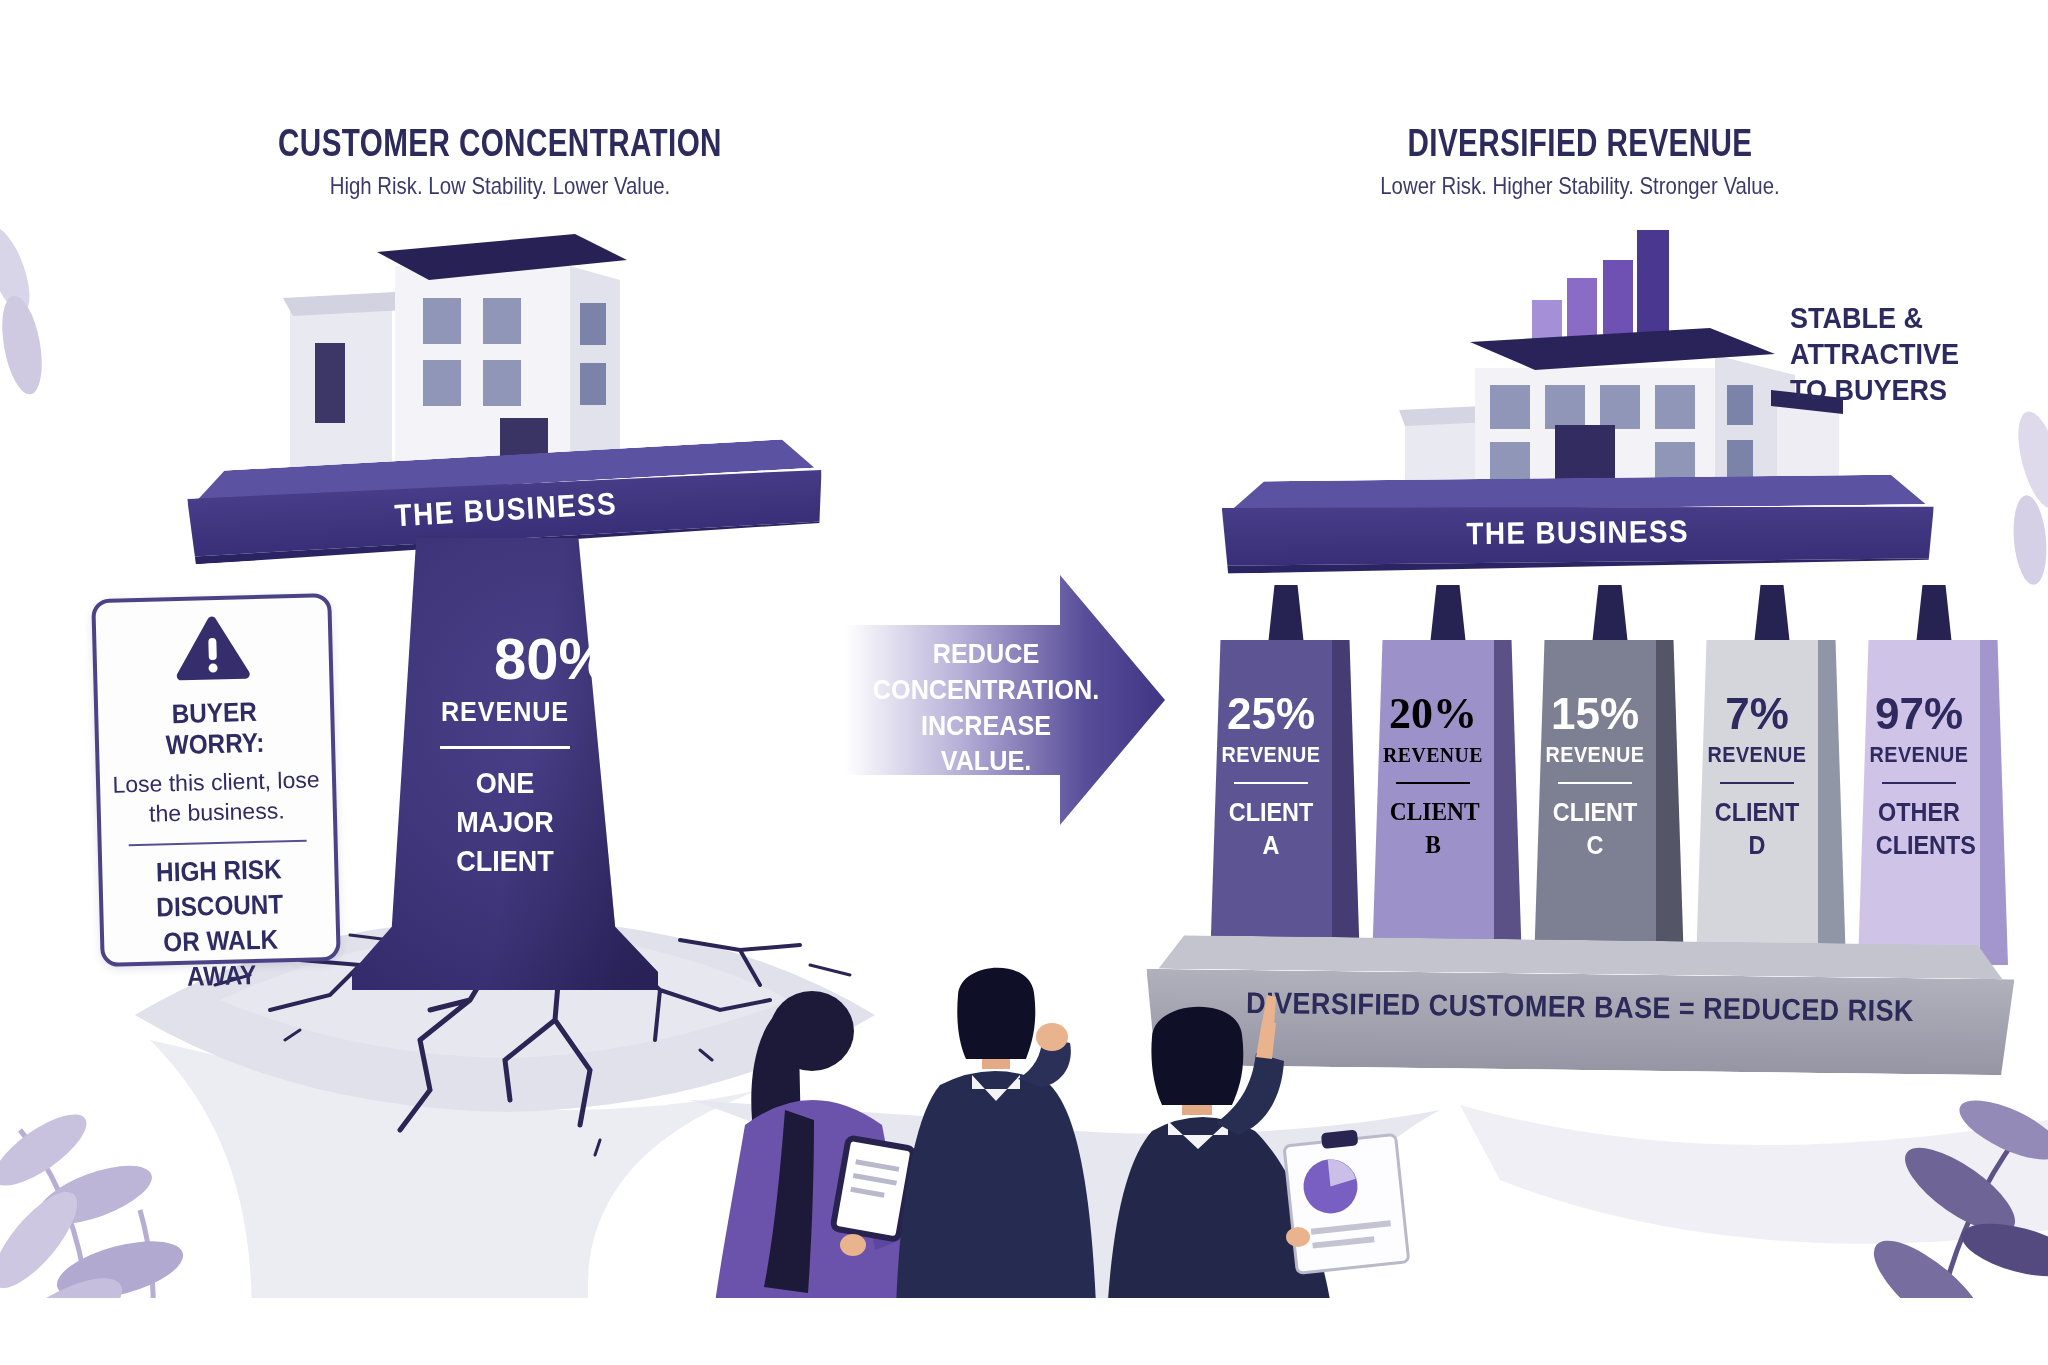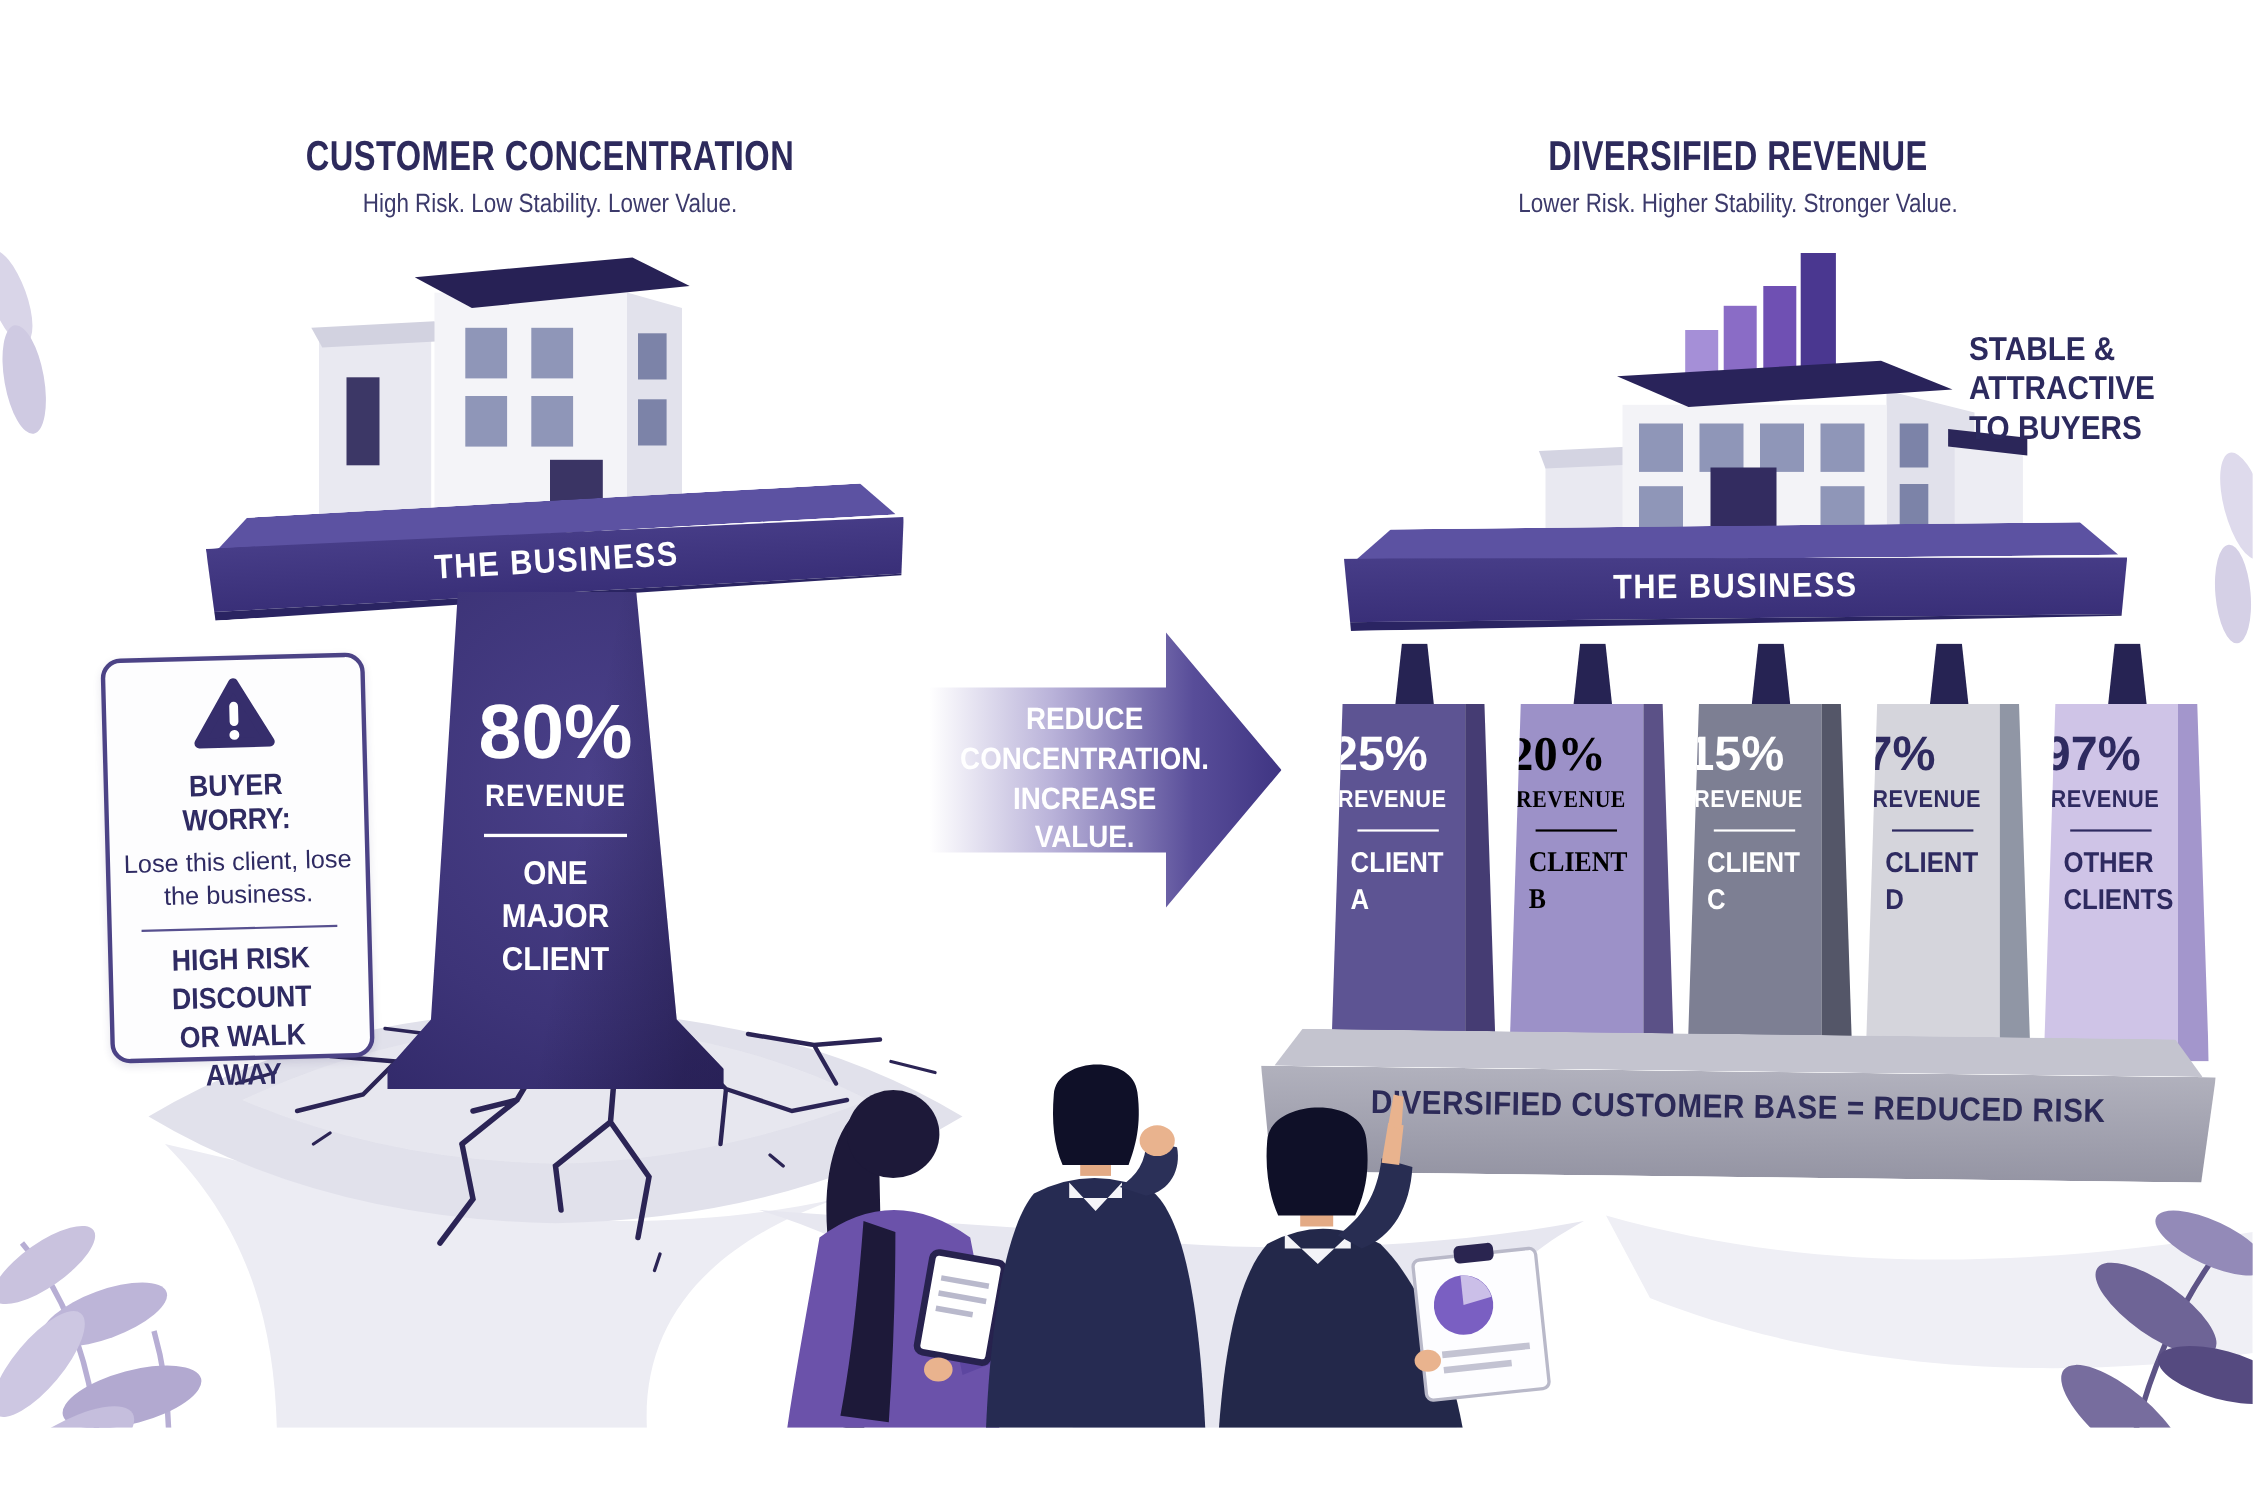--- a/index.html
+++ b/index.html
@@ -30,21 +30,21 @@
                border-bottom:8px solid #2a2462; box-sizing:border-box; }
   .plt-label { color:#fff; font-weight:bold; font-size:31px; letter-spacing:1.5px; white-space:nowrap; }
 
   
   .lpillar { left:352px; top:538px; width:306px; height:452px;
     clip-path:polygon(21% 0, 74% 0, 86% 86%, 100% 96%, 100% 100%, 0 100%, 0 96%, 13% 86%);
     background:
       linear-gradient(100deg, rgba(0,0,0,0) 55%, rgba(18,12,48,.38) 90%),
       radial-gradient(120% 90% at 62% 38%, #4a4089 0%, #3d3478 55%, #2e2665 100%); }
   .lpillar-text { left:400px; top:630px; width:210px; text-align:center; color:#ffffff; }
-  .lp-pct { font-size:70px; font-weight:bold; line-height:1; }
+  .lp-pct { font-size:58px; font-weight:bold; line-height:1;text-align:right; }
   .lp-rev { font-size:28px; font-weight:bold; letter-spacing:1px; margin-top:8px; }
   .lp-div { width:130px; border-top:3px solid #ffffff; margin:18px auto 14px auto; }
   .lp-cli { font-size:30px; font-weight:bold; line-height:1.3; max-width:118px; margin:0 auto; }
 
   
   .warning { left:96px; top:596px; width:240px; height:368px; box-sizing:border-box;
     background:#fdfdfe; border:4px solid #4c4386; border-radius:18px;
     transform:rotate(-1.5deg); padding:16px 12px; text-align:center; color:#2f2b63;
     box-shadow:0 3px 8px rgba(40,35,90,.12); }
   .w-head { font-size:27px; font-weight:bold; margin-top:12px; }
@@ -59,21 +59,21 @@
   
   .stable-note { left:1790px; top:300px; width:200px; color:#2c2a5e;
     font-weight:bold; font-size:30px; line-height:1.2; }
 
   
   .rpillar { position:absolute; top:585px; width:150px; height:380px; }
   .peg { position:absolute; top:0; left:58px; width:36px; height:60px; background:#262353;
          clip-path:polygon(18% 0, 82% 0, 100% 100%, 0 100%); }
   .pbody { position:absolute; top:55px; left:0; width:150px; height:325px;
            clip-path:polygon(7% 0, 93% 0, 100% 100%, 0 100%); display:flex; }
-  .pface { flex:1; padding-top:24px; box-sizing:border-box; text-align:left; }
+  .pface { flex:1; padding-top:52px; box-sizing:border-box; text-align:center; }
   .pside { width:28px; }
   .rp-pct { font-size:44px; font-weight:bold; line-height:1; }
   .rp-rev { font-size:22px; font-weight:bold; letter-spacing:.5px; margin-top:6px; }
   .rp-div { width:74px; border-top:2.5px solid currentColor; margin:14px auto 12px auto; }
   .rp-cli { font-size:26px; font-weight:bold; line-height:1.25; max-width:96px; margin:0 auto; }
 
   
   .base { left:1146px; top:940px; width:868px; height:136px; transform:rotate(.7deg); }
   .base-top { height:34px; margin:0 12px; background:#c4c4cf;
               clip-path:polygon(0 100%, 3% 0, 97% 0, 100% 100%); }

